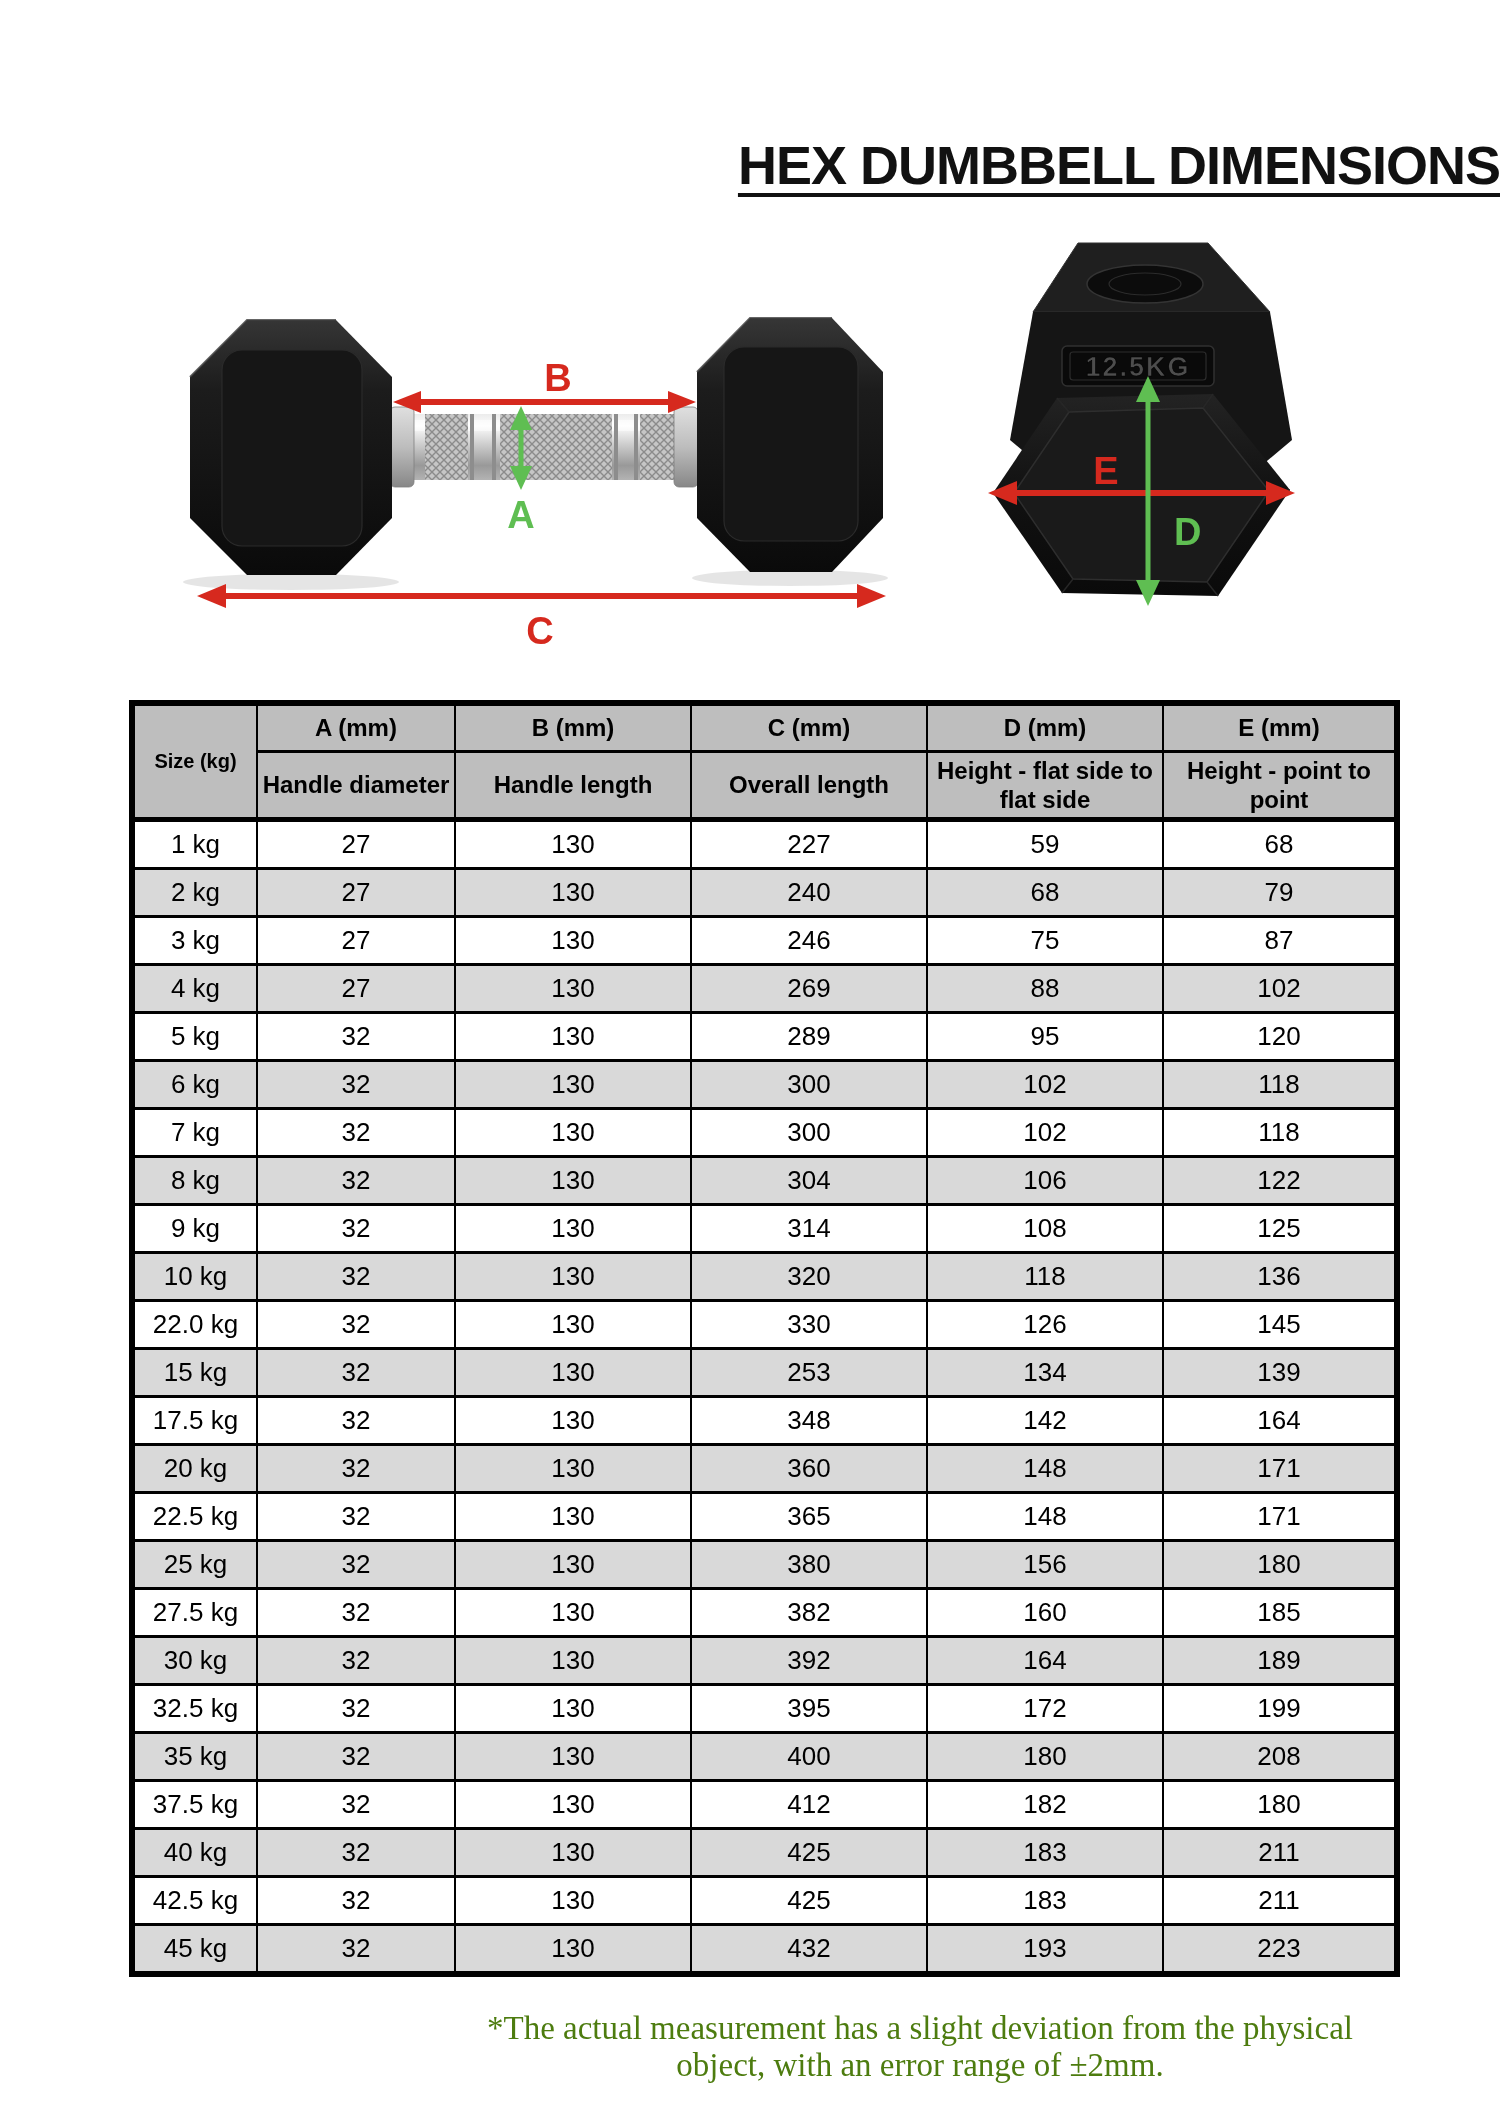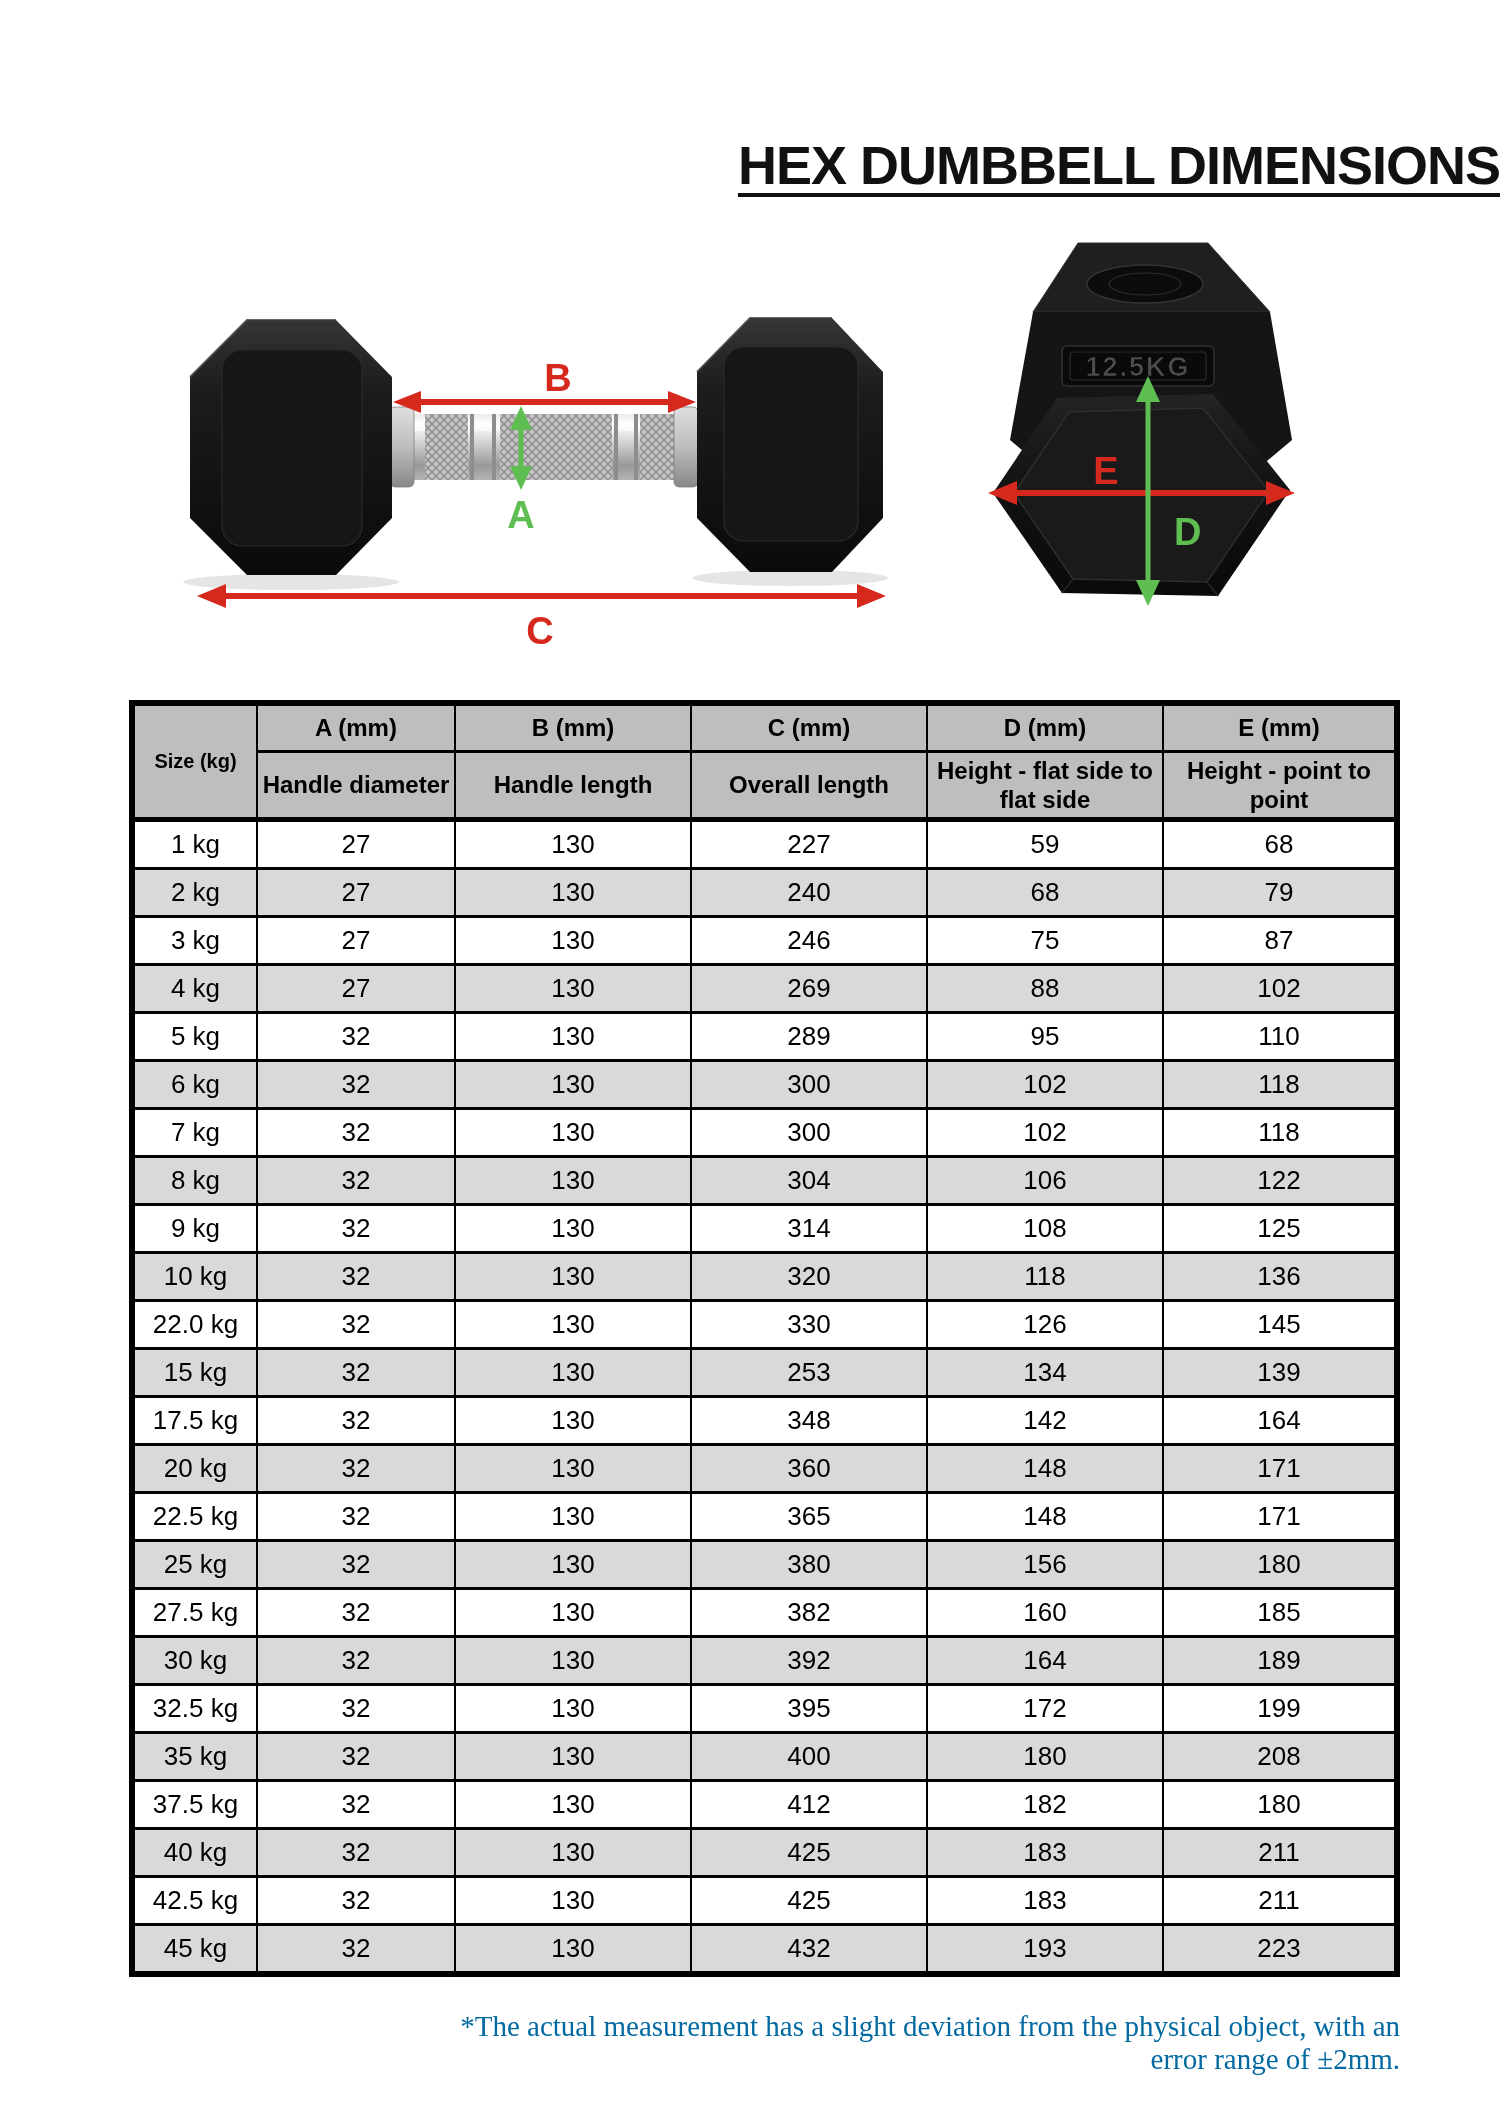--- a/index.html
+++ b/index.html
@@ -29,22 +29,22 @@
   table.dims th{
     background:#bebebe;font-weight:bold;font-size:24px;line-height:1.22;padding:2px 3px;
   }
   table.dims thead tr:first-child th{height:40px;}
   table.dims thead tr:nth-child(2) th{height:60px;}
   table.dims thead tr:nth-child(2) th{border-bottom-width:5px;}
   table.dims th.corner{border-bottom-width:5px;font-size:20px;}
   table.dims td{font-size:26px;font-weight:400;height:45px;padding:0;background:#fff;}
   table.dims tbody tr:nth-child(even) td{background:#d9d9d9;}
   .footnote{
-    position:absolute;left:440px;top:2010px;width:960px;text-align:right;
-    font-family:"Liberation Serif","DejaVu Serif",serif;font-size:29px;color:#0369a1;
+    position:absolute;left:440px;top:2010px;width:960px;text-align:center;
+    font-family:"Liberation Serif","DejaVu Serif",serif;font-size:33px;color:#4d7c0f;
   }
 </style>
 </head>
 <body>
 
 <div class="page">
 
   <h1 class="title">HEX DUMBBELL DIMENSIONS</h1>
 
   <svg class="figure-svg" viewBox="100 210 1300 480" aria-hidden="true">
@@ -227,21 +227,21 @@
           <td>269</td>
           <td>88</td>
           <td>102</td>
         </tr>
         <tr>
           <td>5 kg</td>
           <td>32</td>
           <td>130</td>
           <td>289</td>
           <td>95</td>
-          <td>110</td>
+          <td>120</td>
         </tr>
         <tr>
           <td>6 kg</td>
           <td>32</td>
           <td>130</td>
           <td>300</td>
           <td>102</td>
           <td>118</td>
         </tr>
         <tr>

